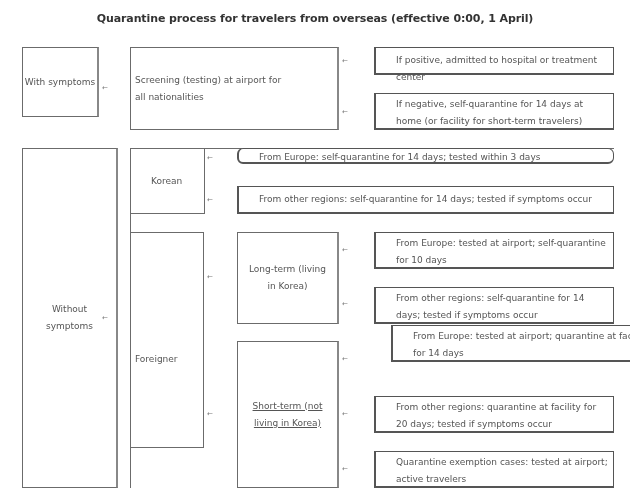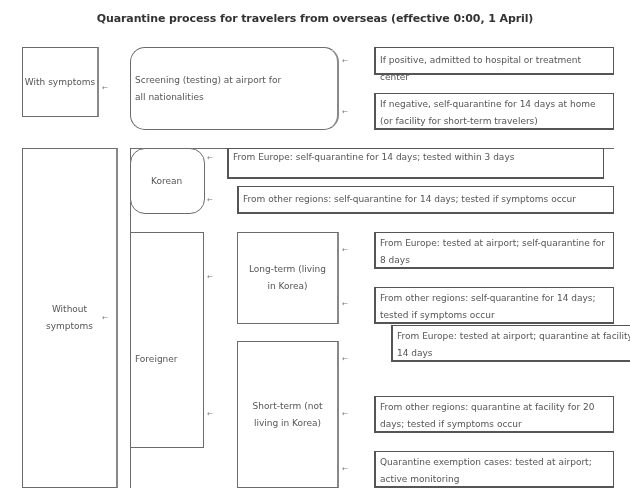--- a/index.html
+++ b/index.html
@@ -6,23 +6,23 @@
     body { width: 630px; height: 502px; position: relative; overflow: hidden;
            font-family: "DejaVu Sans", sans-serif; color: #555; }
     .title { position: absolute; left: 0; width: 630px; top: 12px; text-align: center;
              font-size: 11px; font-weight: bold; color: #333; letter-spacing: -0.1px; }
     .box { position: absolute; box-sizing: border-box; border: 1px solid #6b6b6b;
            background: #fff; font-size: 9px; line-height: 17px; color: #555; }
     .box.thick-r { border-right: 2px solid #888; }
     .box.leaf { border: 1px solid #555; border-left-width: 2px; border-bottom-width: 2px; }
     .box .txt { position: absolute; }
     .center { display: flex; align-items: center; justify-content: center; text-align: center; }
-    .vcenter { display: flex; align-items: center; border-radius: 15px; }
+    .vcenter { display: flex; align-items: center; }
     .arrow { position: absolute; font-size: 7px; color: #777; line-height: 8px; }
-    .leaf .inner { padding: 2px 4px 0 4px; }
+    .leaf .inner { padding: 2px 4px 0 20px; }
   </style>
 </head>
 <body>
 
 <div class="title">Quarantine process for travelers from overseas (effective 0:00, 1 April)</div>
 
 <div class="box thick-r center" style="left:22px; top:47px; width:77px; height:70px;">
   <span>With symptoms</span>
 </div>
 <span class="arrow" style="left:102px; top:84px;">←</span>
@@ -47,54 +47,54 @@
 
 <div style="position:absolute; left:130px; top:148px; width:0; height:340px; border-left:1px solid #6b6b6b;"></div>
 <div style="position:absolute; left:130px; top:148px; width:484px; height:0; border-top:1px solid #6b6b6b;"></div>
 
 <div class="box vcenter" style="left:130px; top:148px; width:75px; height:66px; padding:0 20px;">
   <span>Korean</span>
 </div>
 <span class="arrow" style="left:207px; top:154px;">←</span>
 <span class="arrow" style="left:207px; top:196px;">←</span>
 
-<div class="box leaf" style="left:227px; top:148px; width:377px; height:31px;">
+<div class="box leaf" style="left:237px; top:148px; width:377px; height:16px;border-radius:6px;">
   <div class="inner" style="padding-top:0;">From Europe: self-quarantine for 14 days; tested within 3 days</div>
 </div>
 <div class="box leaf" style="left:237px; top:186px; width:377px; height:28px;">
   <div class="inner" style="padding-top:4px;">From other regions: self-quarantine for 14 days; tested if symptoms occur</div>
 </div>
 
 <div class="box" style="left:130px; top:232px; width:74px; height:216px;">
   <span class="txt" style="left:4px; top:118px;">Foreigner</span>
 </div>
 <span class="arrow" style="left:207px; top:273px;">←</span>
 <span class="arrow" style="left:207px; top:410px;">←</span>
 
 <div class="box thick-r center" style="left:237px; top:232px; width:102px; height:92px; padding:0 6px;">
   <span>Long-term (living in Korea)</span>
 </div>
 <span class="arrow" style="left:342px; top:246px;">←</span>
 <span class="arrow" style="left:342px; top:300px;">←</span>
 
 <div class="box leaf" style="left:374px; top:232px; width:240px; height:37px;">
-  <div class="inner">From Europe: tested at airport; self-quarantine for 8 days</div>
+  <div class="inner">From Europe: tested at airport; self-quarantine for 10 days</div>
 </div>
 <div class="box leaf" style="left:374px; top:287px; width:240px; height:37px;">
   <div class="inner">From other regions: self-quarantine for 14 days; tested if symptoms occur</div>
 </div>
 
-<div class="box thick-r center" style="left:237px; top:341px; width:102px; height:147px; padding:5px 6px;">
+<div class="box thick-r center" style="left:237px; top:341px; width:102px; height:147px; padding:5px 6px;text-decoration:underline;">
   <span>Short-term (not living in Korea)</span>
 </div>
 <span class="arrow" style="left:342px; top:355px;">←</span>
 <span class="arrow" style="left:342px; top:410px;">←</span>
 <span class="arrow" style="left:342px; top:465px;">←</span>
 
 <div class="box leaf" style="left:374px; top:325px; width:264px; height:37px;margin-left:17px;">
   <div class="inner">From Europe: tested at airport; quarantine at facility for 14 days</div>
 </div>
 <div class="box leaf" style="left:374px; top:396px; width:240px; height:37px;">
   <div class="inner">From other regions: quarantine at facility for 20 days; tested if symptoms occur</div>
 </div>
 <div class="box leaf" style="left:374px; top:451px; width:240px; height:37px;">
-  <div class="inner">Quarantine exemption cases: tested at airport; active monitoring</div>
+  <div class="inner">Quarantine exemption cases: tested at airport; active travelers</div>
 </div>
 
 </body></html>

